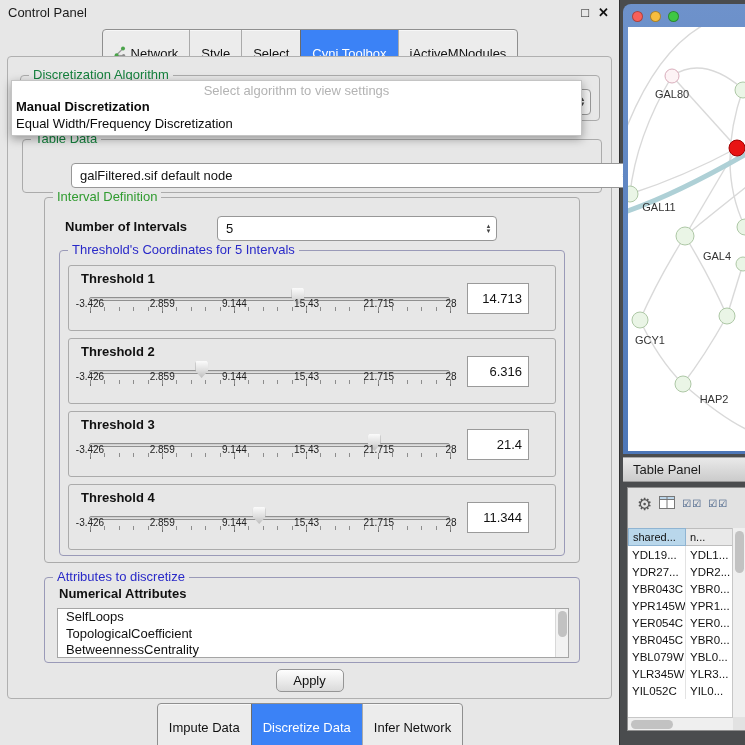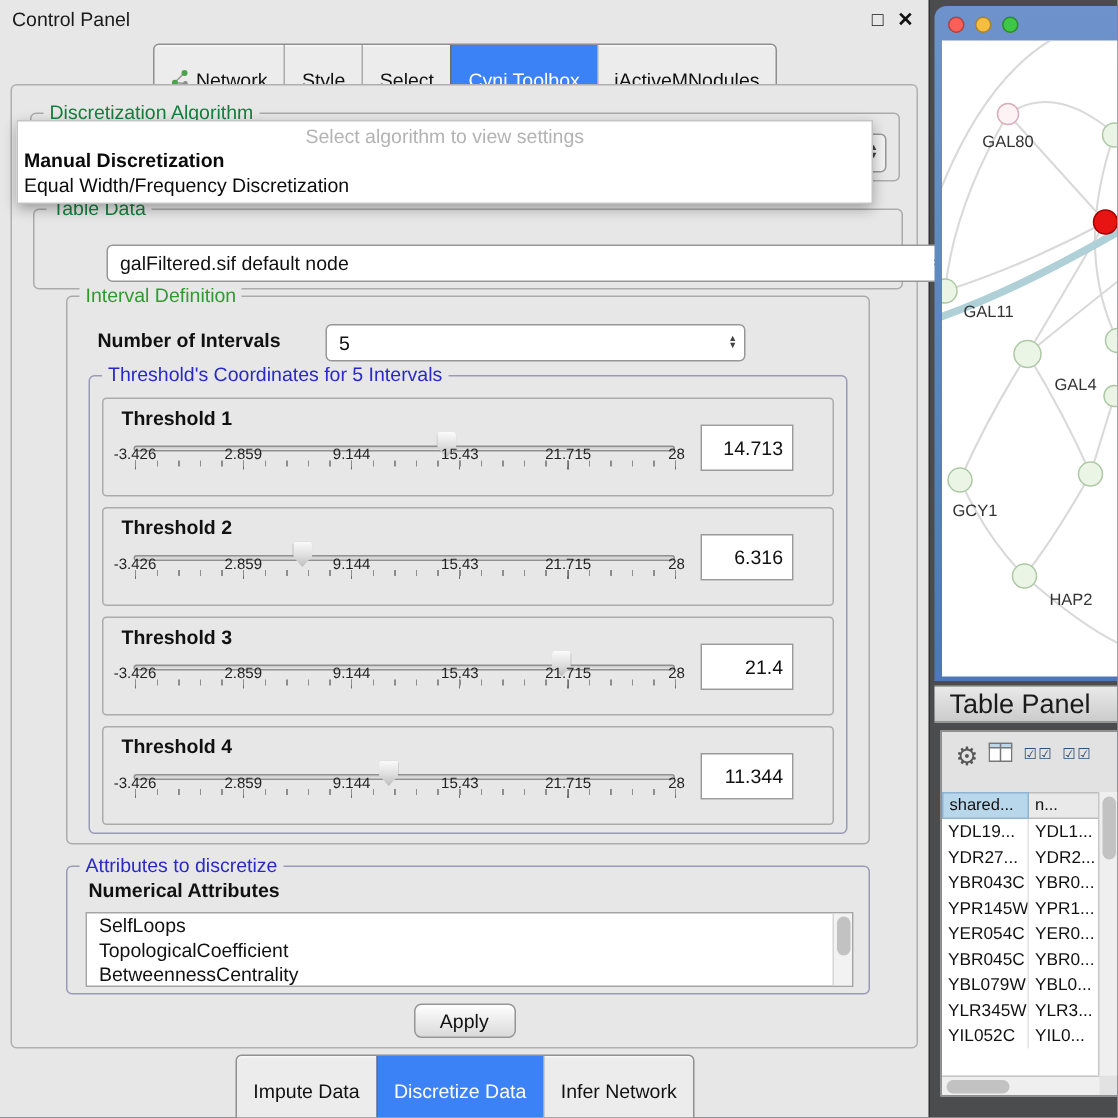--- a/index.html
+++ b/index.html
@@ -71,21 +71,21 @@
 
   
   .network-window { position:absolute; left:623px; top:4px; width:122px; height:450px; background:linear-gradient(#6e92cb,#4d77b8); border-top-left-radius:8px; }
   .traffic { position:absolute; top:7px; left:9px; display:flex; gap:7px; }
   .light { width:11px; height:11px; border-radius:50%; border:1px solid rgba(0,0,0,.3); }
   .light.red { background:#f9605a; } .light.yellow { background:#f6bd3e; } .light.green { background:#3ec845; }
   .canvas { position:absolute; left:5px; top:23px; width:129px; height:424px; background:#fff; overflow:hidden; }
   .canvas svg text { font-family:"Liberation Sans", sans-serif; font-size:11px; fill:#333; text-anchor:middle; }
 
   .table-strip { position:absolute; left:623px; top:457px; width:122px; height:25px; background:linear-gradient(#e9e9e9,#cbcbcb); border-top:1px solid #a9a9a9; border-bottom:1px solid #979797; display:flex; align-items:center; }
-  .table-strip span { margin-left:10px; font-size:18px; color:#1a1a1a; }
+  .table-strip span { margin-left:10px; font-size:13px; color:#1a1a1a; }
 
   .table-window { position:absolute; left:627px; top:487px; width:118px; height:244px; background:#e2e2e2; border:1px solid #8f8f8f; border-right:none; }
   .ttoolbar { position:absolute; left:0; top:0; width:100%; height:32px; display:flex; align-items:center; gap:7px; padding-left:9px; }
   .gear { font-size:17px; color:#555; line-height:1; }
   .checks { display:flex; gap:1px; font-size:10px; color:#32507c; line-height:1; }
   .thead { position:absolute; left:0; top:40px; height:18px; display:flex; }
   .th { font-size:11px; display:flex; align-items:center; padding-left:4px; overflow:hidden; white-space:nowrap; color:#111; }
   .th1 { width:58px; background:#b9d7eb; border:1px solid #8fb4d2; }
   .th2 { width:47px; background:#e9e9e9; border:1px solid #bdbdbd; border-left:none; }
   .trows { position:absolute; left:0; top:58px; width:105px; bottom:13px; background:#fff; overflow:hidden; }

